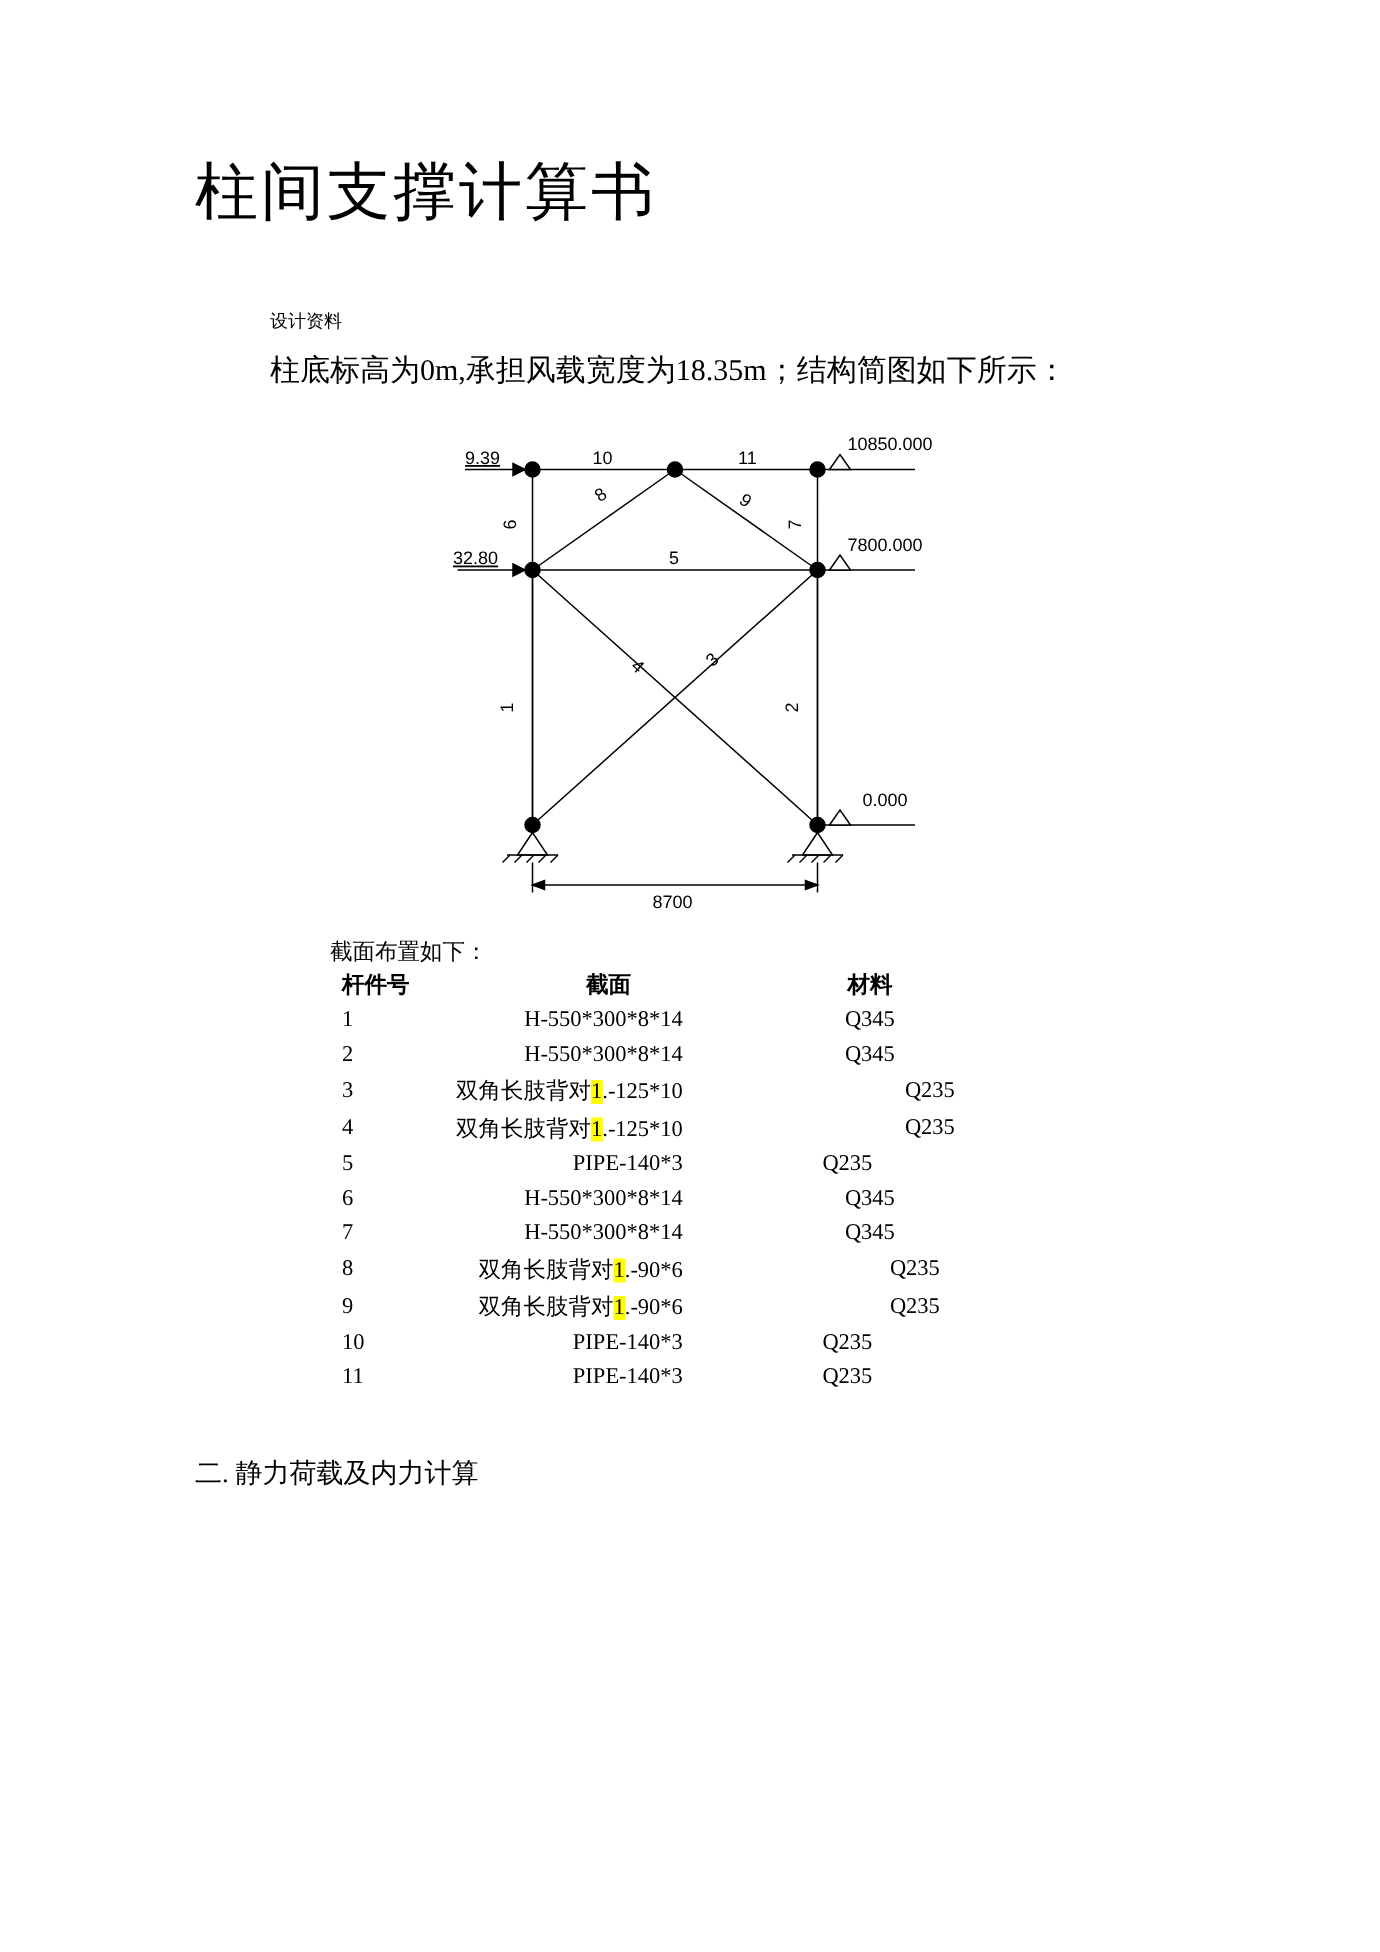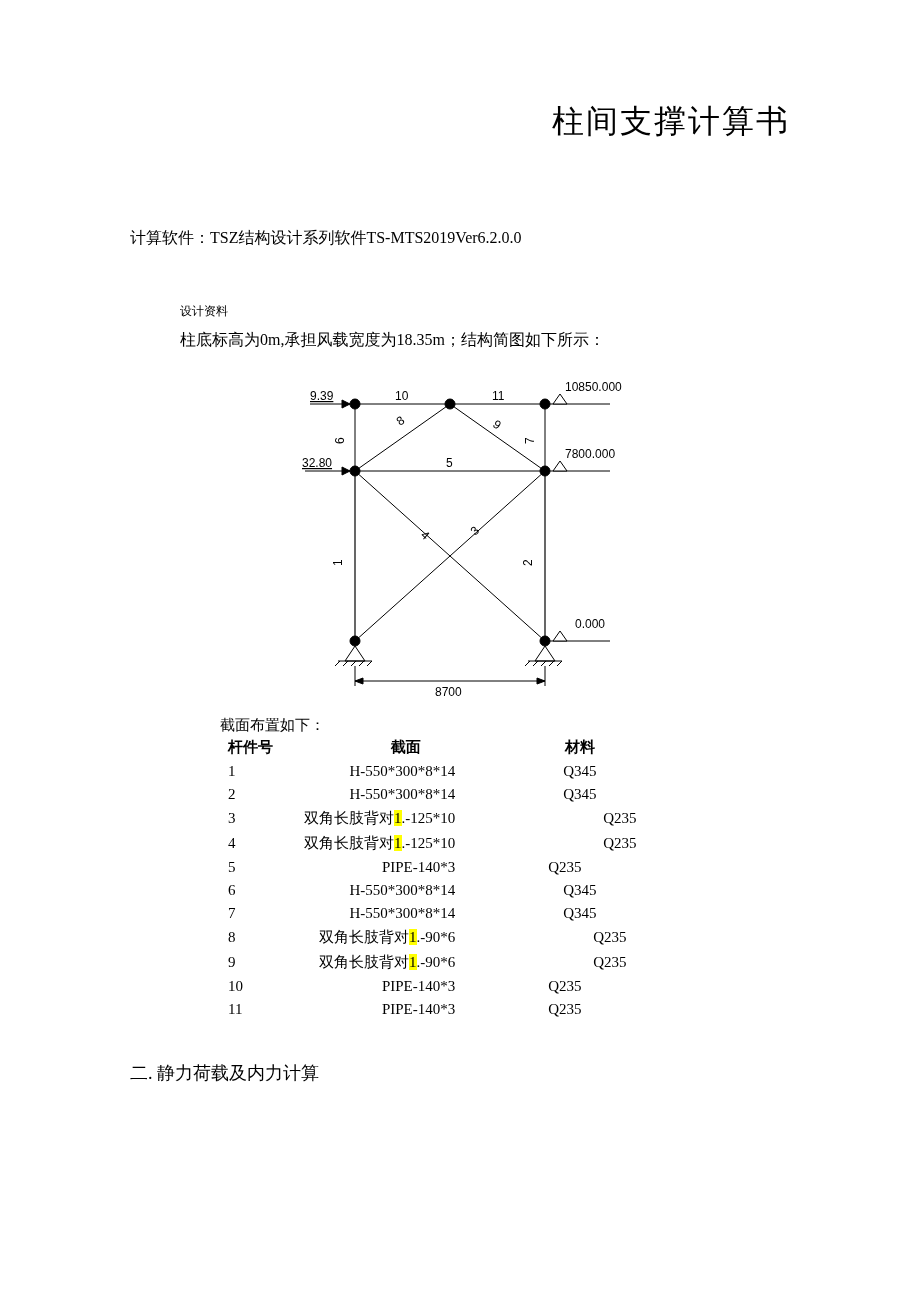--- a/index.html
+++ b/index.html
@@ -8,38 +8,38 @@
     color: #000;
     background: #fff;
     margin: 0;
     padding: 0;
     width: 920px;
   }
   .page {
     padding: 100px 130px 60px 130px;
   }
   .title {
-    text-align: right;
-    font-size: 32px;
+    text-align: left;
+    font-size: 42px;
     font-weight: normal;
-    margin-bottom: 80px;
+    margin-bottom: 36px;
     letter-spacing: 2px;
   }
   .meta-line {
     font-size: 16px;
     line-height: 1.8;
   }
   .section-hdr {
     font-size: 12px;
     margin-top: 50px;
     margin-left: 50px;
     margin-bottom: 10px;
   }
   .intro {
-    font-size: 16px;
+    font-size: 20px;
     margin-left: 50px;
     margin-bottom: 15px;
   }
   .diagram {
     display: block;
     margin: 10px auto 10px auto;
   }
   .tbl-label {
     font-size: 15px;
     margin-left: 90px;
@@ -70,23 +70,20 @@
     margin-top: 40px;
   }
 </style>
 </head>
 <body>
 
 <div class="page">
 
   <div class="title">柱间支撑计算书</div>
 
-  <div class="meta-line">
-    <span>计算软件：</span><span>TSZ结构设计系列软件TS-MTS2019Ver6.2.0.0</span>
-  </div>
 
   <div class="section-hdr">设计资料</div>
   <div class="intro">柱底标高为0m,承担风载宽度为18.35m；结构简图如下所示：</div>
 
   <svg class="diagram" width="400" height="340" viewBox="0 0 400 340">
     <g stroke="#000" stroke-width="1" fill="none">
 
       <g>
         <circle cx="95" cy="275" r="5" fill="#000"></circle>
         <path d="M95 280 L85 295 L105 295 Z"></path>

